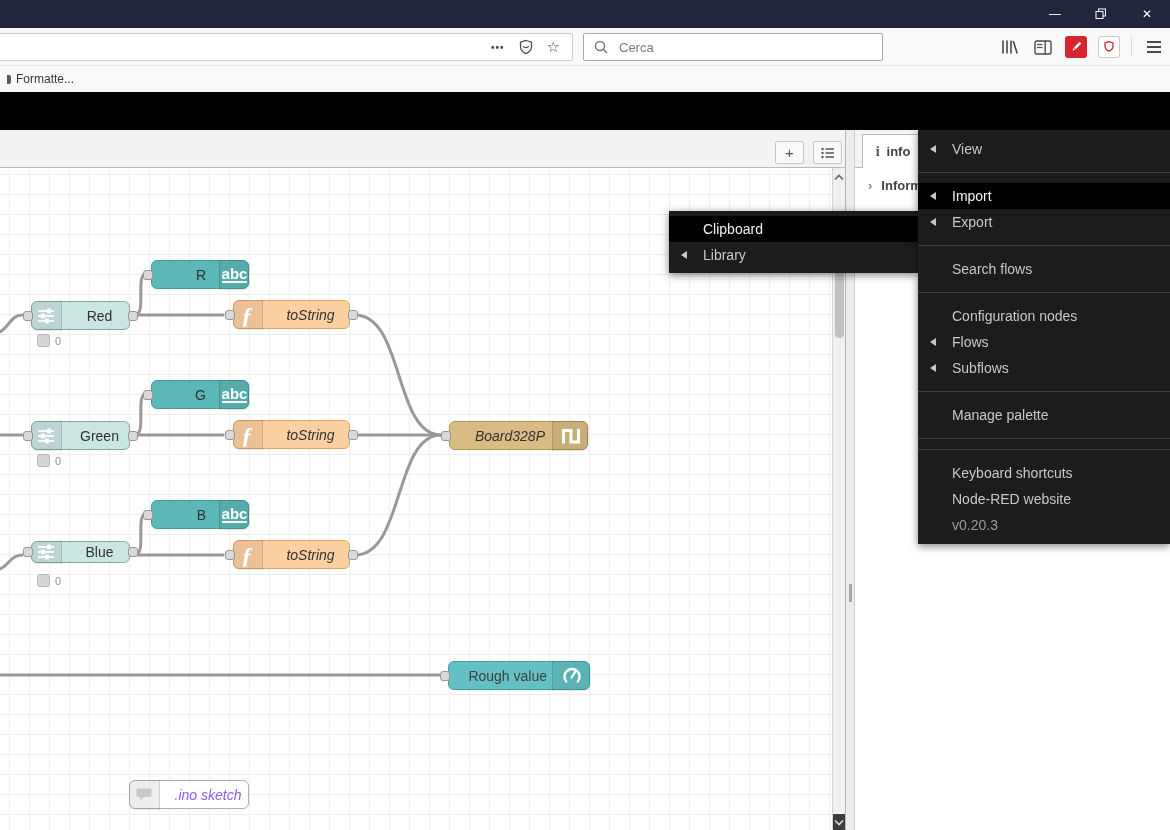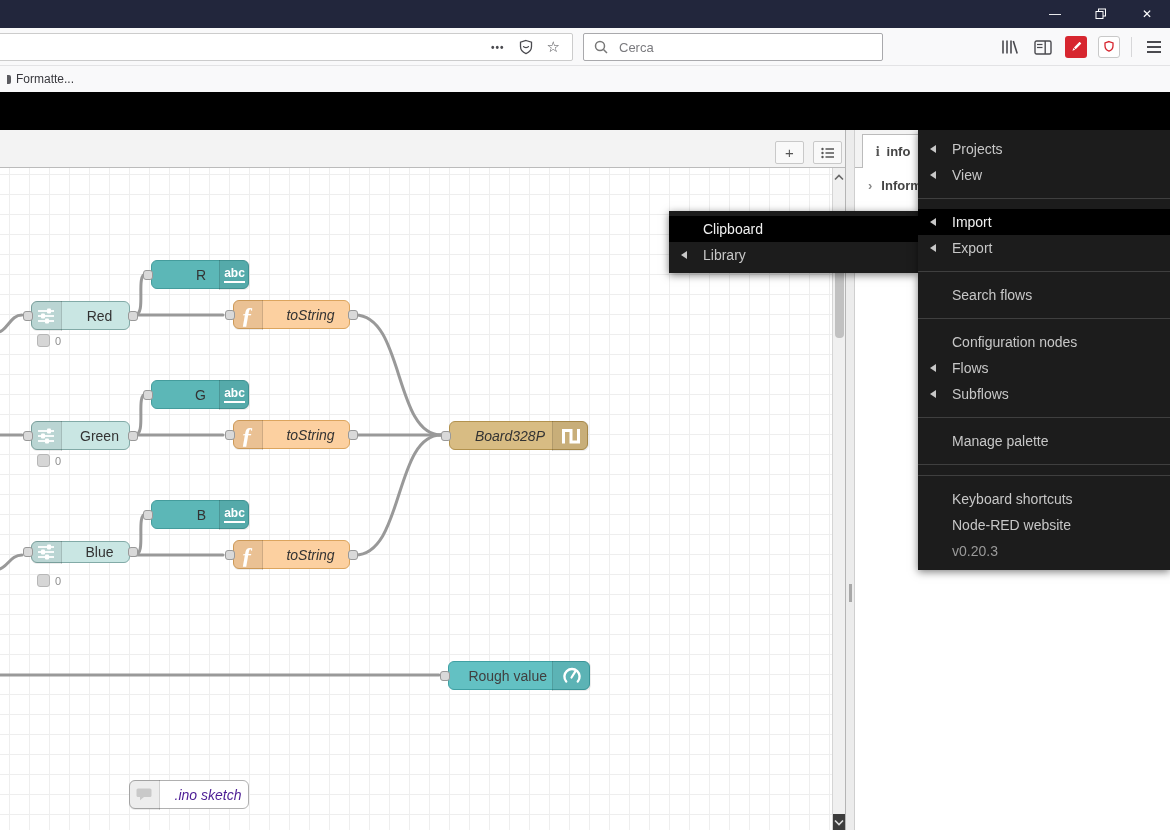--- a/index.html
+++ b/index.html
@@ -53,21 +53,21 @@
     background-size:20px 20px;background-position:9px 6px}
   #wires-svg{position:absolute;left:0;top:0}
   .fnode{position:absolute;border-radius:6px;border:1.5px solid;box-sizing:border-box}
   .icon-region{position:absolute;top:-1.5px;bottom:-1.5px;display:flex;align-items:center;justify-content:center;background:rgba(0,0,0,.07)}
   .icon-region.left{left:-1.5px;border-right:1px solid rgba(0,0,0,.12);border-radius:6px 0 0 6px}
   .icon-region.right{right:-1.5px;border-left:1px solid rgba(0,0,0,.12);border-radius:0 6px 6px 0}
   .flabel{position:absolute;left:0;right:0;top:50%;transform:translateY(-50%);font-size:14px;color:#333;white-space:nowrap}
   .flabel.l{padding-left:38px;text-align:center}
   .flabel.r{padding-right:42px;text-align:right}
   .flabel.it{font-style:italic}
-  .abc-glyph{font-size:12px;font-weight:bold;color:#fff;border-bottom:2px solid #fff;line-height:13px;padding-bottom:1px}
+  .abc-glyph{font-size:15px;font-weight:bold;color:#fff;border-bottom:2px solid #fff;line-height:13px;padding-bottom:1px}
   .fn-glyph{font-family:"Liberation Serif",serif;font-style:italic;font-weight:bold;font-size:24px;color:#fff;line-height:22px}
   .port{position:absolute;width:10px;height:10px;background:#d9d9d9;border:1px solid #999;border-radius:3px;box-sizing:border-box;top:50%;transform:translateY(-50%)}
   .port.pl{left:-9px}.port.pr{right:-9px}
   .status-badge{position:absolute;width:13px;height:13px;background:#d6d6d6;border:1px solid #b7b7b7;border-radius:3px;box-sizing:border-box}
   .status-text{position:absolute;font-size:11px;color:#8f8f8f}
 
   
   .vscroll{position:absolute;left:832px;top:168px;width:13px;height:662px;background:#f0f0f0;border-left:1px solid #d5d5d5;box-sizing:border-box;z-index:5}
   .vthumb{position:absolute;left:2px;top:74px;width:9px;height:96px;background:#c1c1c1;border-radius:4px}
   .scroll-up{position:absolute;left:0;top:3px;width:12px;height:12px;display:flex;align-items:center;justify-content:center}
@@ -335,21 +335,21 @@
       </span>
       <span class="flabel r" style="color: #404040;">Rough value</span>
       <span class="port pl"></span>
     </div>
     <div class="fnode" style="left: 129px; top: 612px; width: 120px; height: 29px; background: rgb(255, 255, 255); border-color: rgb(176, 176, 176);">
       <span class="icon-region left" style="width: 30px;">
         <svg width="18" height="15" viewBox="0 0 18 15">
           <path d="M3 1.5 H15 Q16.5 1.5 16.5 3 V8.5 Q16.5 10 15 10 H9 L5 13.2 V10 H3 Q1.5 10 1.5 8.5 V3 Q1.5 1.5 3 1.5 Z" fill="#c9c9c9"></path>
         </svg>
       </span>
-      <span class="flabel l it" style="color: #4c1d95;">.ino sketch</span>
+      <span class="flabel l it" style="color: #8b5cf6;">.ino sketch</span>
     </div>
     <span class="status-badge" style="left: 37px; top: 166px;"></span>
     <span class="status-text" style="left: 55px; top: 167px;">0</span>
     <span class="status-badge" style="left: 37px; top: 286px;"></span>
     <span class="status-text" style="left: 55px; top: 287px;">0</span>
     <span class="status-badge" style="left: 37px; top: 406px;"></span>
     <span class="status-text" style="left: 55px; top: 407px;">0</span>
   </div>
 
 <div class="vscroll">
@@ -396,26 +396,20 @@
         <span class="mlabel">Library</span>
       </li>
     </ul>
   </div>
 <div class="menu" id="main-menu">
     <ul>
       <li class="item">
         <span class="arrcol">
           <span class="tri-l"></span>
         </span>
-        <span class="mlabel">Projects</span>
-      </li>
-      <li class="item">
-        <span class="arrcol">
-          <span class="tri-l"></span>
-        </span>
         <span class="mlabel">View</span>
       </li>
       <li class="divider"></li>
       <li class="item hl">
         <span class="arrcol">
           <span class="tri-l"></span>
         </span>
         <span class="mlabel">Import</span>
       </li>
       <li class="item">

